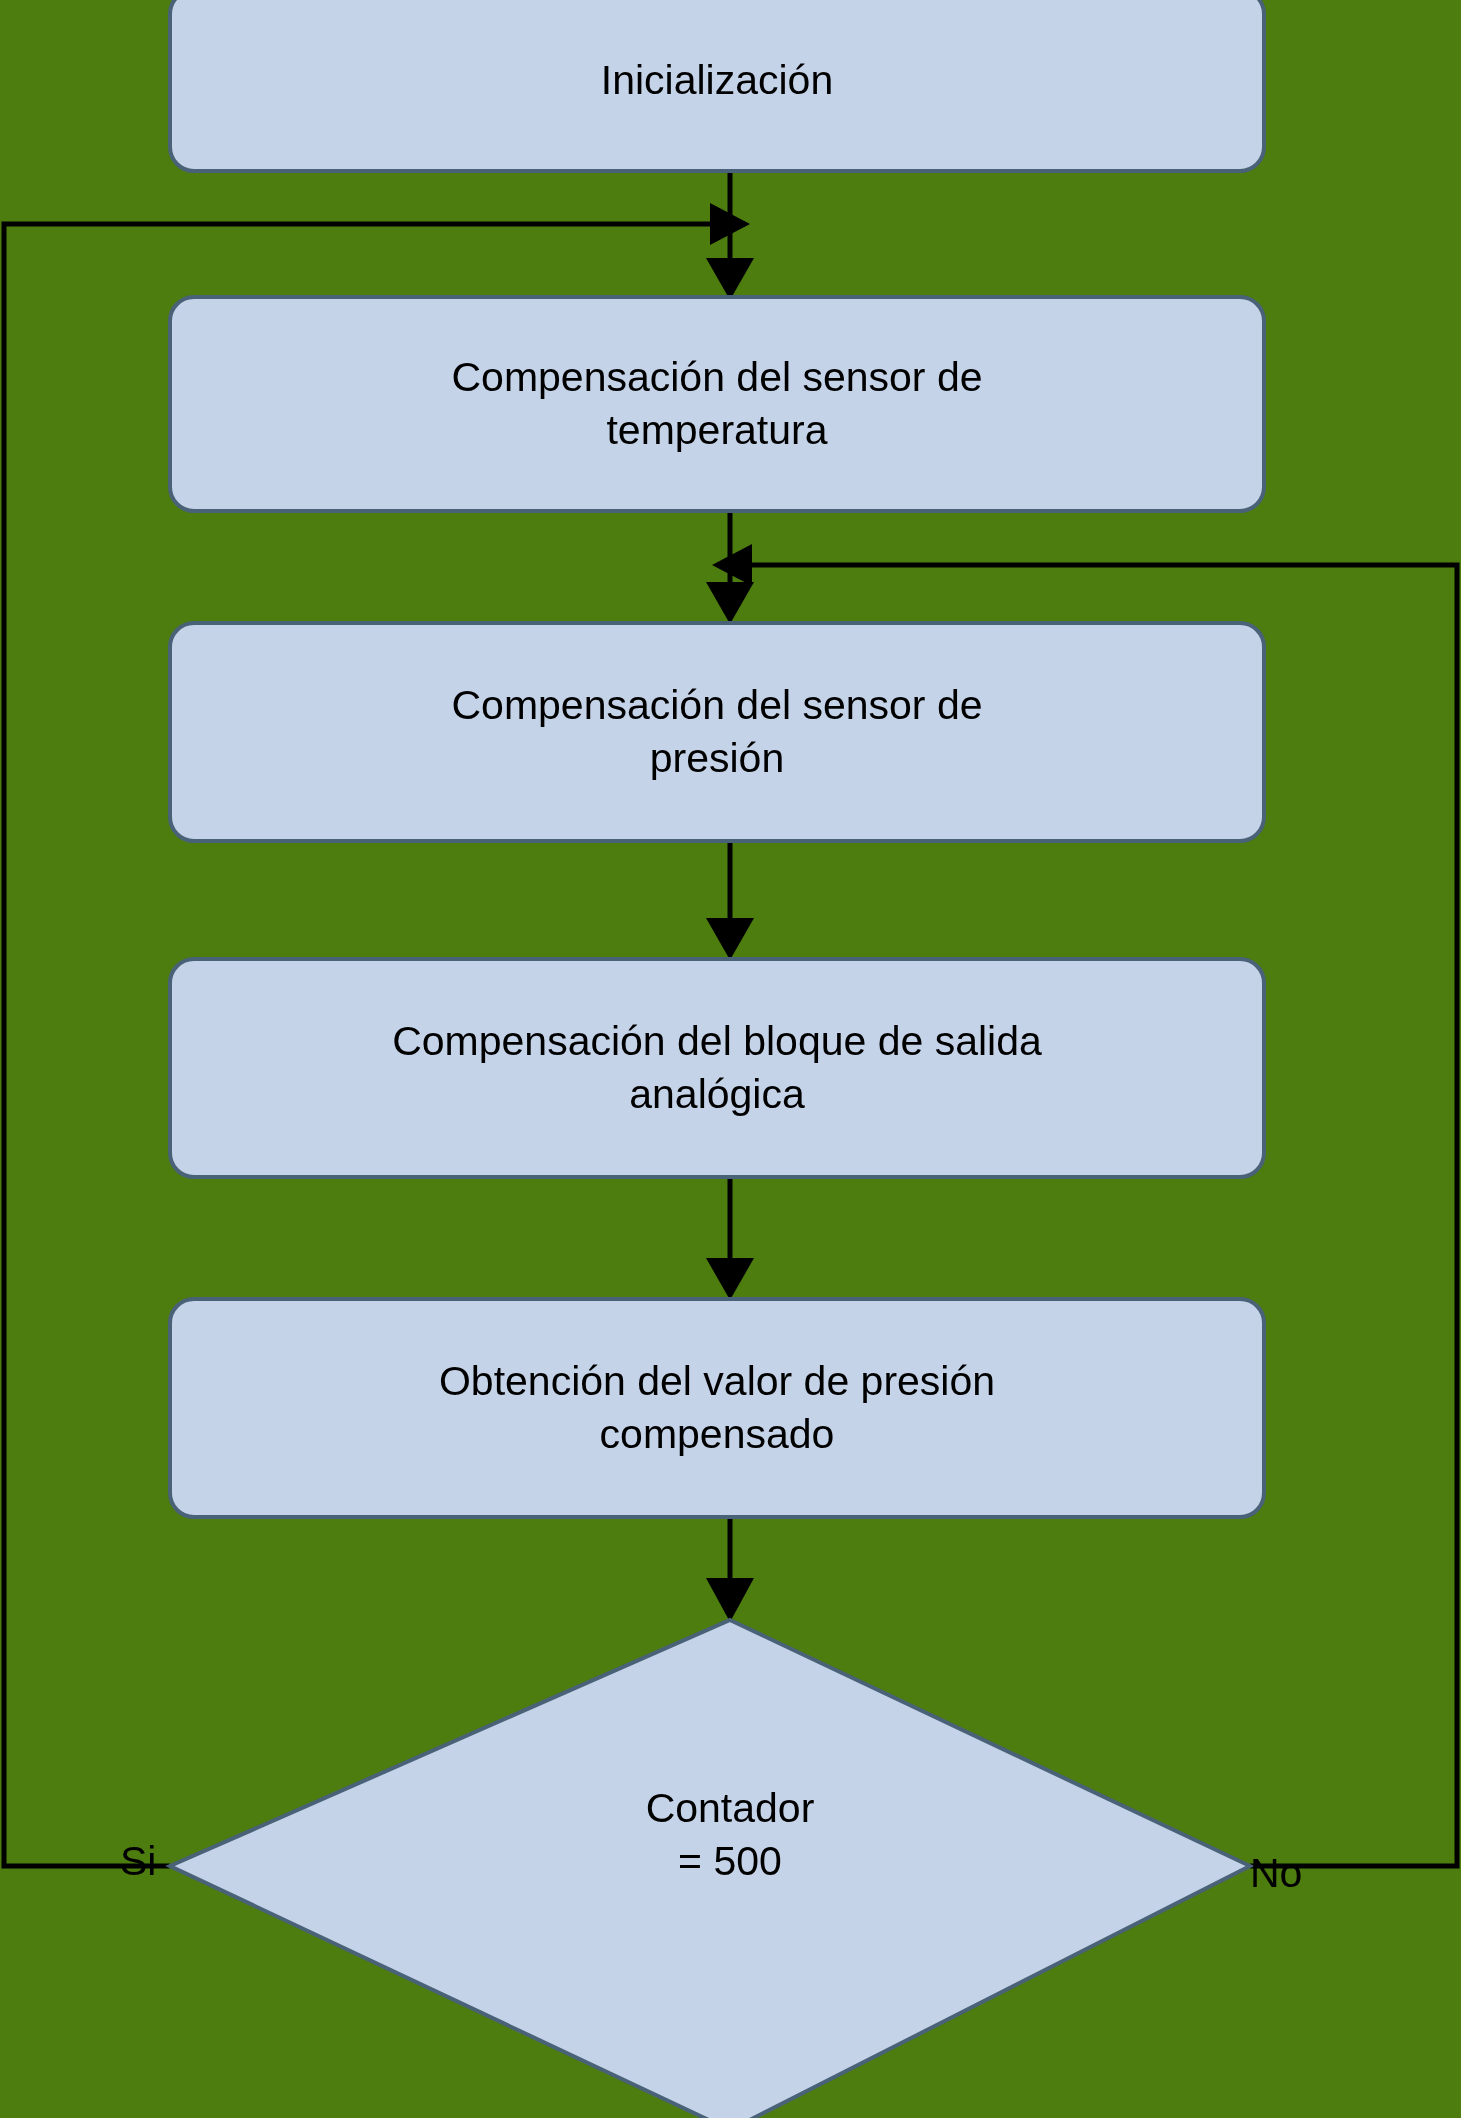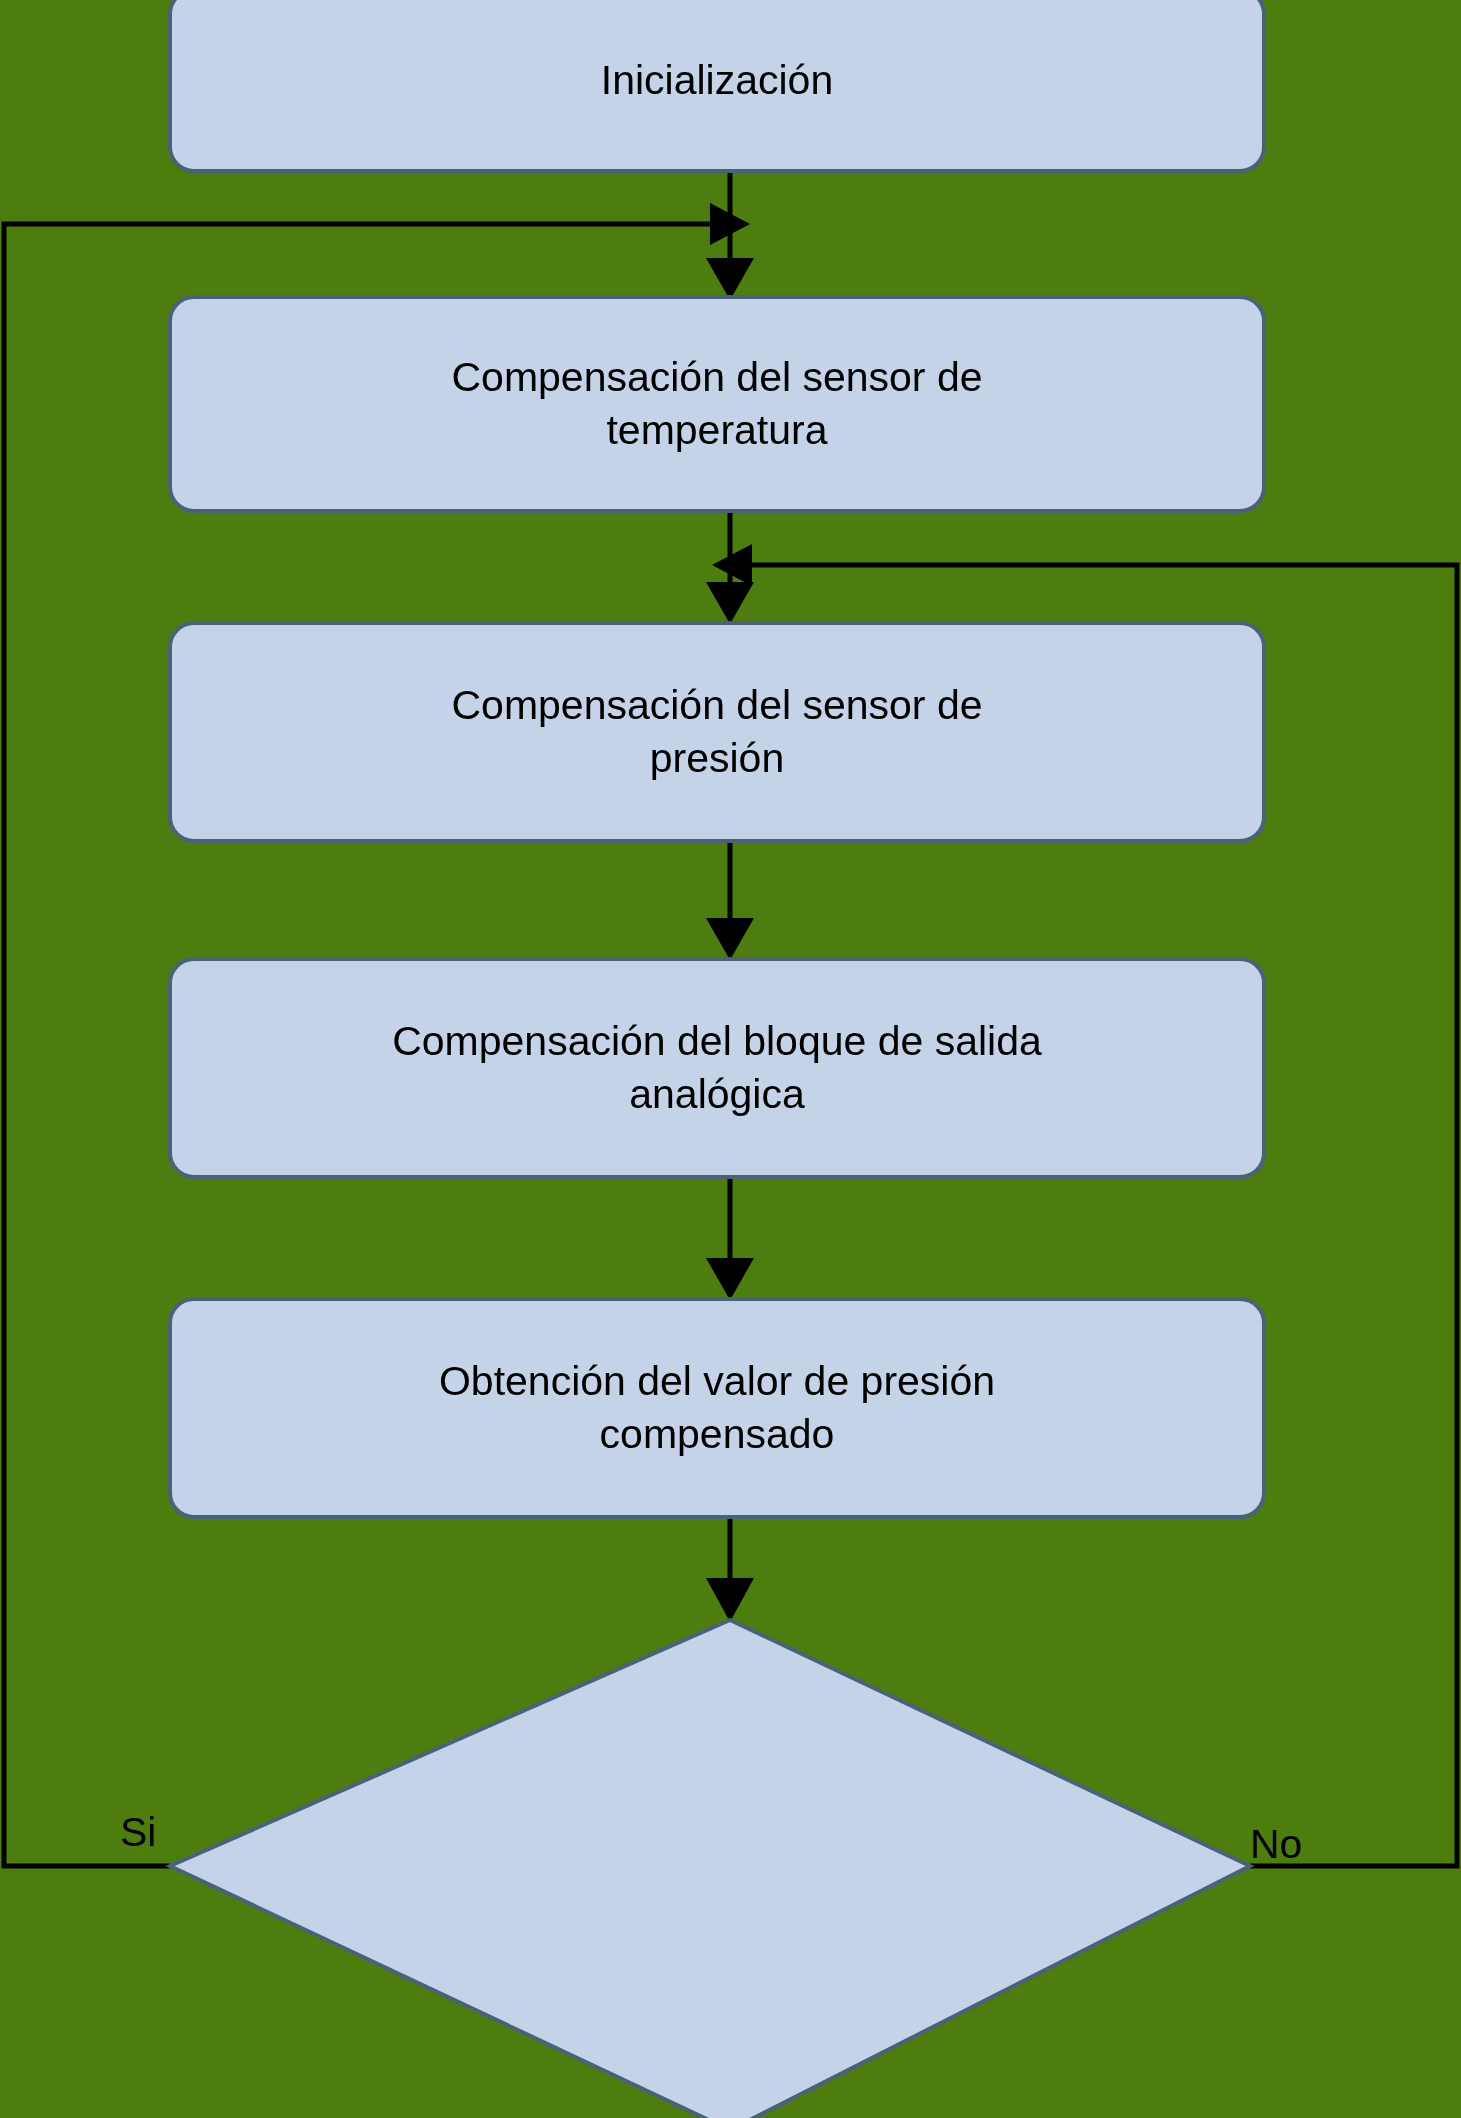--- a/index.html
+++ b/index.html
@@ -38,20 +38,21 @@
     pointer-events: none;
     white-space: pre-line;
   }
   .edge-label {
     position: absolute;
     color: #000000;
     font-family: "Liberation Sans", sans-serif;
     font-size: 41px;
     line-height: 1;
     white-space: nowrap;
+    margin-top: 29px;
   }
 </style>
 </head>
 <body>
 
 <div id="canvas">
 
   <svg id="flow-svg" viewBox="0 0 1461 2118" xmlns="http://www.w3.org/2000/svg">
     <defs>
       <marker id="arrow-down" viewBox="0 0 12 12" refX="6" refY="11" markerWidth="12" markerHeight="12" orient="auto-start-reverse">
@@ -113,18 +114,20 @@
 
   <div class="node-label" style="left:180px; top:623px; width:1074px; height:218px;">Compensación del sensor de
 presión</div>
 
   <div class="node-label" style="left:180px; top:1299px; width:1074px; height:218px;">Obtención del valor de presión
 compensado</div>
 
   <div class="node-label" style="left:180px; top:959px; width:1074px; height:218px;">Compensación del bloque de salida
 analógica</div>
 
+  <div class="node-label" style="left:480px; top:1770px; width:500px; height:130px;">Contador
+= 500</div>
 
   <div class="edge-label" style="left:120px; top:1812px;">Si</div>
 
   <div class="edge-label" style="left:1250px; top:1824px;">No</div>
 
 </div>
 
 </body></html>

